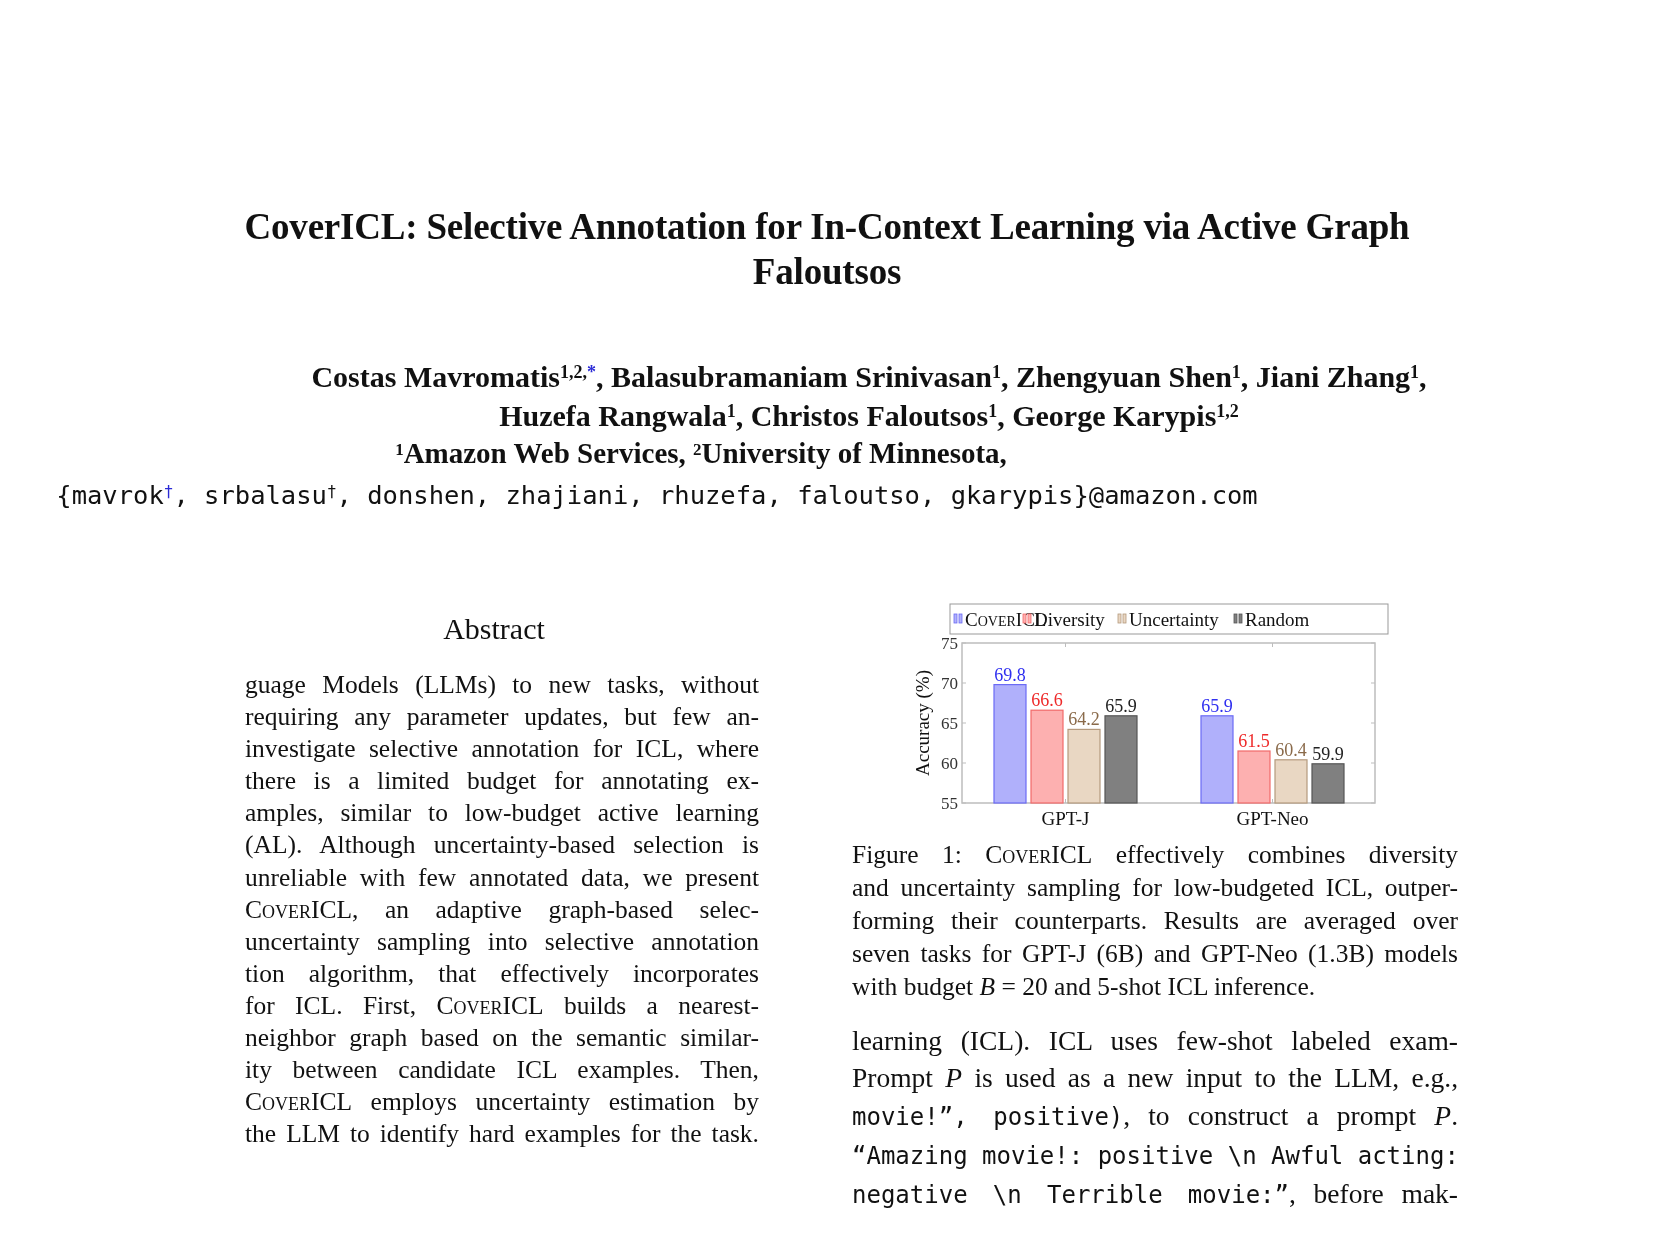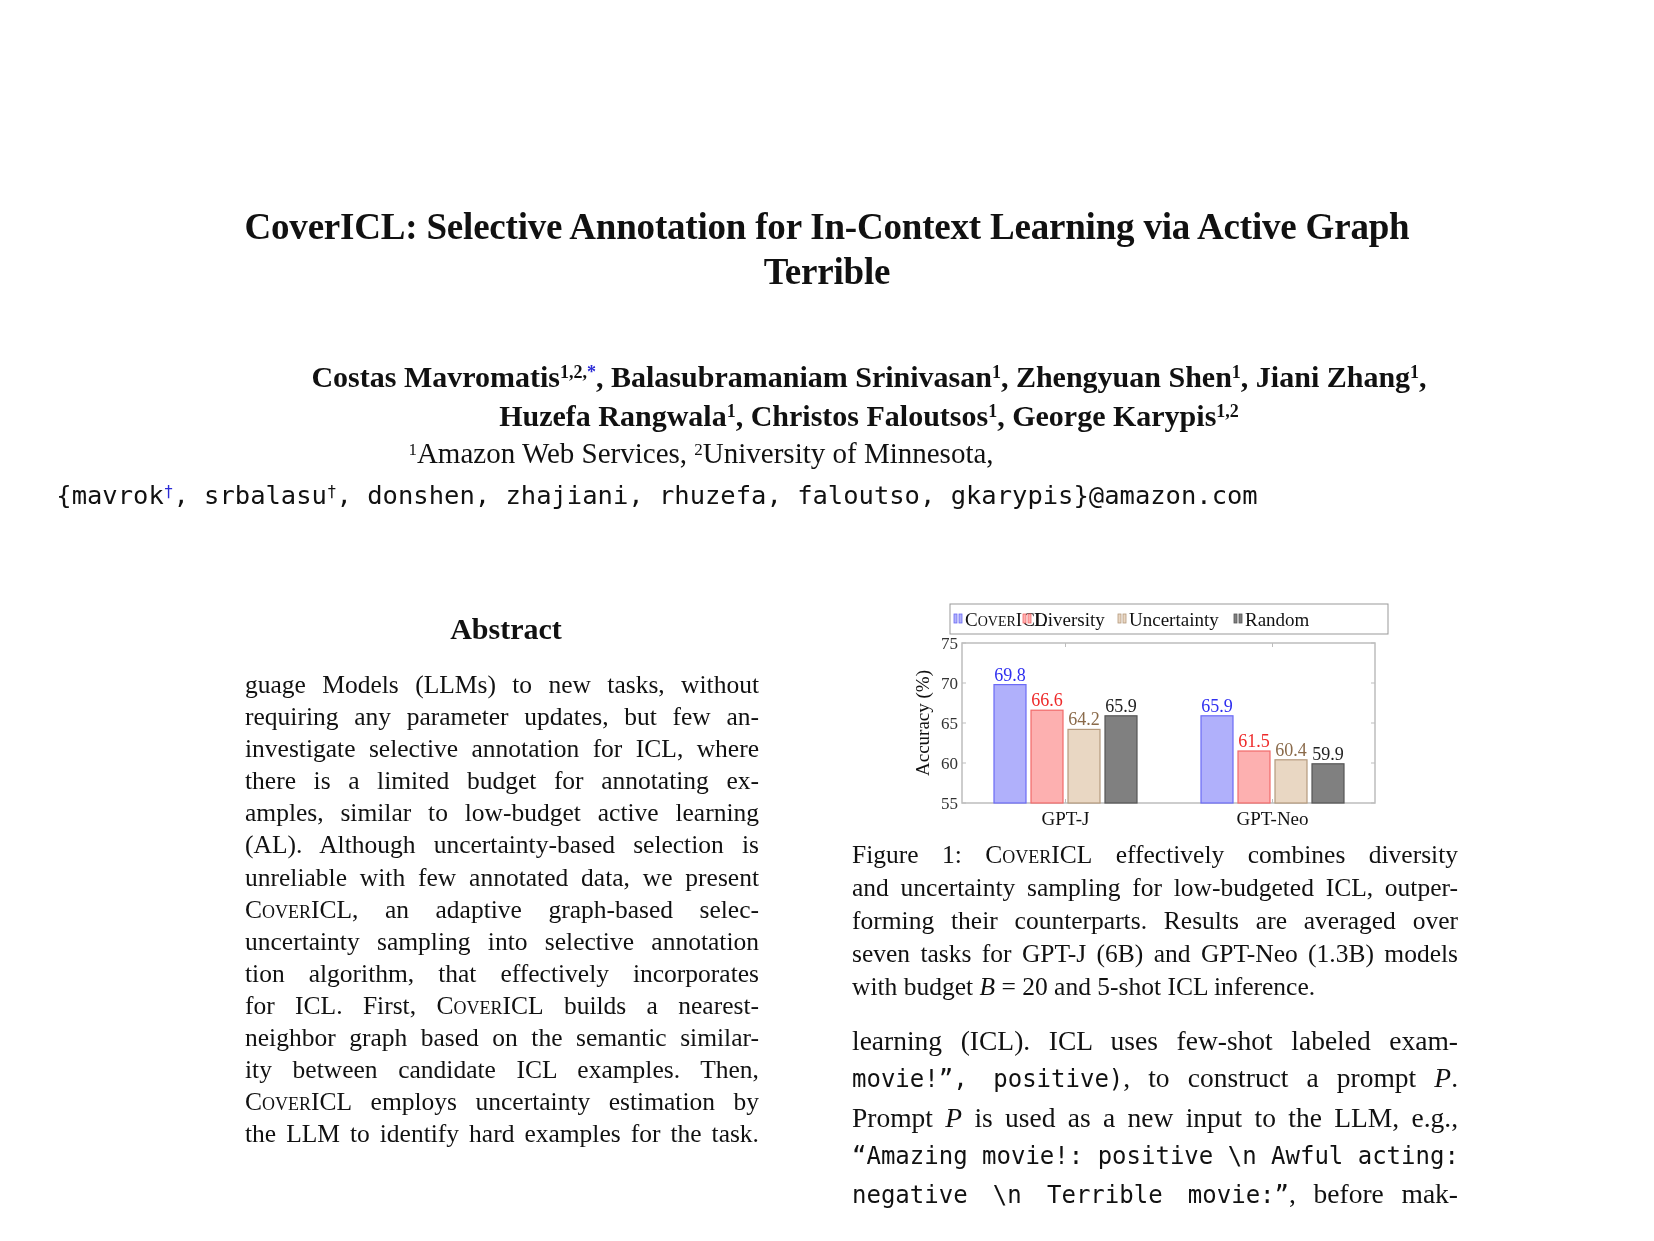--- a/index.html
+++ b/index.html
@@ -4,41 +4,41 @@
 <style>
   html, body { margin:0; padding:0; background:#ffffff; }
   body { width:1654px; height:1241px; position:relative; overflow:hidden;
          font-family:"Liberation Serif", "DejaVu Serif", serif; color:#111; }
   .abs { position:absolute; }
   .center { text-align:center; }
   #title { left:0; width:1654px; top:204px; font-weight:bold; font-size:37px; line-height:45px; letter-spacing:-0.2px; }
   #authors { left:0; width:1654px; top:357px; font-weight:bold; font-size:30px; line-height:39px;margin-left:42px; }
   #authors sup { font-size:18px; vertical-align:top; position:relative; top:-4px; }
   .blue { color:#2b2bd6; }
-  #affil { left:0; width:1402px; top:435px; font-size:29px; line-height:36px; }
+  #affil { left:0; width:1402px; top:435px; font-size:29px; line-height:36px;font-weight:bold; }
   #affil sup { font-size:17px; vertical-align:top; position:relative; top:-3px; }
   #emails { left:0; width:1314px; top:477px; font-family:"DejaVu Sans Mono","Liberation Mono",monospace; font-size:25.5px; line-height:36px; }
   #emails sup { font-size:16px; vertical-align:top; position:relative; top:-3px; }
-  #abstract-heading { left:248px; width:516px; top:610px; font-weight:bold; font-size:30px; line-height:38px; }
+  #abstract-heading { left:236px; width:516px; top:610px; font-weight:normal; font-size:30px; line-height:38px; }
   #abstract-body { left:245px; width:514px; top:669px; font-size:25.5px; line-height:32.1px; text-align:justify; }
   .line { display:block; white-space:nowrap; text-align:justify; text-align-last:justify; }
   .sc { font-variant:small-caps; }
   
   #figure { left:900px; top:600px; width:500px; height:240px; }
   #caption { left:852px; width:606px; top:838px; font-size:25.5px; line-height:33px; }
   #body-right { left:852px; width:606px; top:1022px; font-size:27.5px; line-height:37.3px; }
   .mono { font-family:"DejaVu Sans Mono","Liberation Mono",monospace; font-size:24px; }
   .ital { font-style:italic; }
 </style>
 </head>
 <body>
 
 <div id="title" class="abs center">
   <div>CoverICL: Selective Annotation for In-Context Learning via Active Graph</div>
-  <div>Terrible</div>
+  <div>Faloutsos</div>
 </div>
 
 <div id="authors" class="abs center">
   <div>
     <span>Costas Mavromatis</span><sup><span>1,2,</span><span class="blue">*</span></sup>,
     <span>Balasubramaniam Srinivasan</span><sup>1</sup>,
     <span>Zhengyuan Shen</span><sup>1</sup>,
     <span>Jiani Zhang</span><sup>1</sup>,
   </div>
   <div>
@@ -136,17 +136,17 @@
 <div id="caption" class="abs">
   <span class="line sc-line">Figure 1:  <span class="sc">CoverICL</span> effectively combines diversity</span>
   <span class="line">and uncertainty sampling for low-budgeted ICL, outper-</span>
   <span class="line">forming their counterparts.  Results are averaged over</span>
   <span class="line">seven tasks for GPT-J (6B) and GPT-Neo (1.3B) models</span>
   <span class="line" style="text-align-last:left;">with budget <span class="ital">B</span> = 20 and 5-shot ICL inference.</span>
 </div>
 
 <div id="body-right" class="abs">
   <span class="line">learning (ICL). ICL uses few-shot labeled exam-</span>
+  <span class="line">Prompt <span class="ital">P</span> is used as a new input to the LLM, e.g.,</span>
   <span class="line mono-mix"><span class="mono">movie!”, positive)</span>, to construct a prompt <span class="ital">P</span>.</span>
-  <span class="line">Prompt <span class="ital">P</span> is used as a new input to the LLM, e.g.,</span>
   <span class="line mono-mix"><span class="mono">“Amazing movie!: positive \n Awful acting:</span></span>
   <span class="line mono-mix"><span class="mono">negative \n Terrible movie:”</span>, before mak-</span>
 </div>
 
 </body></html>

